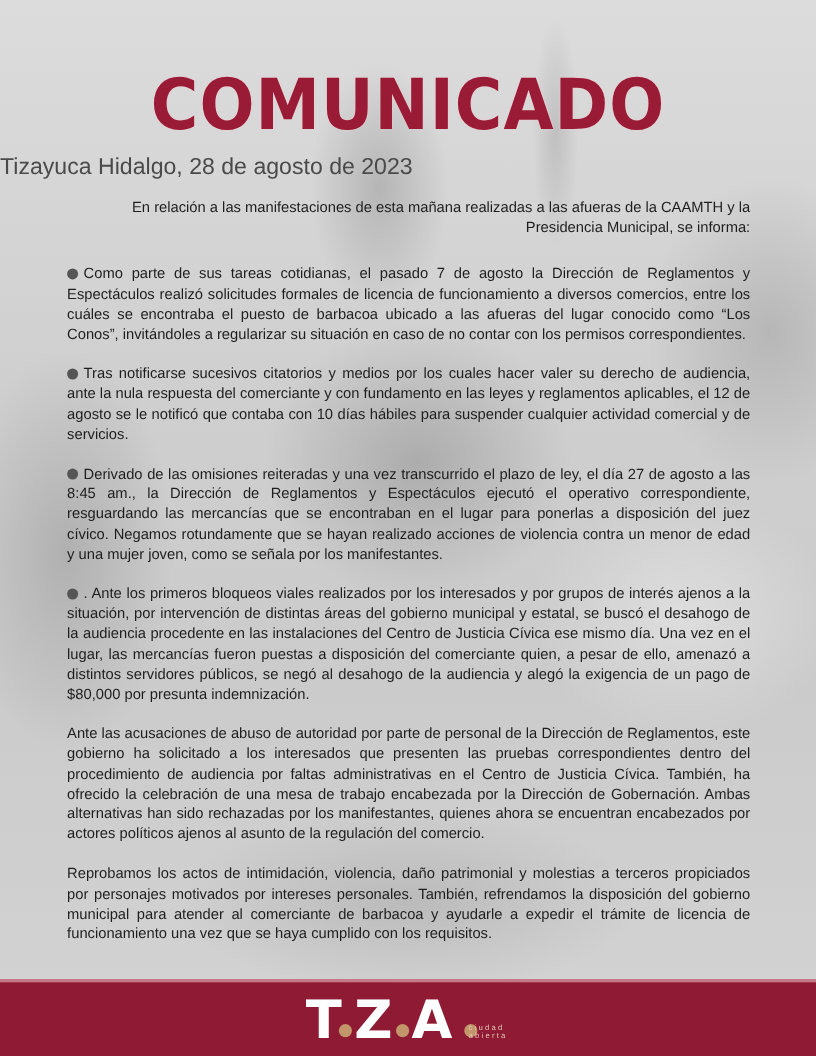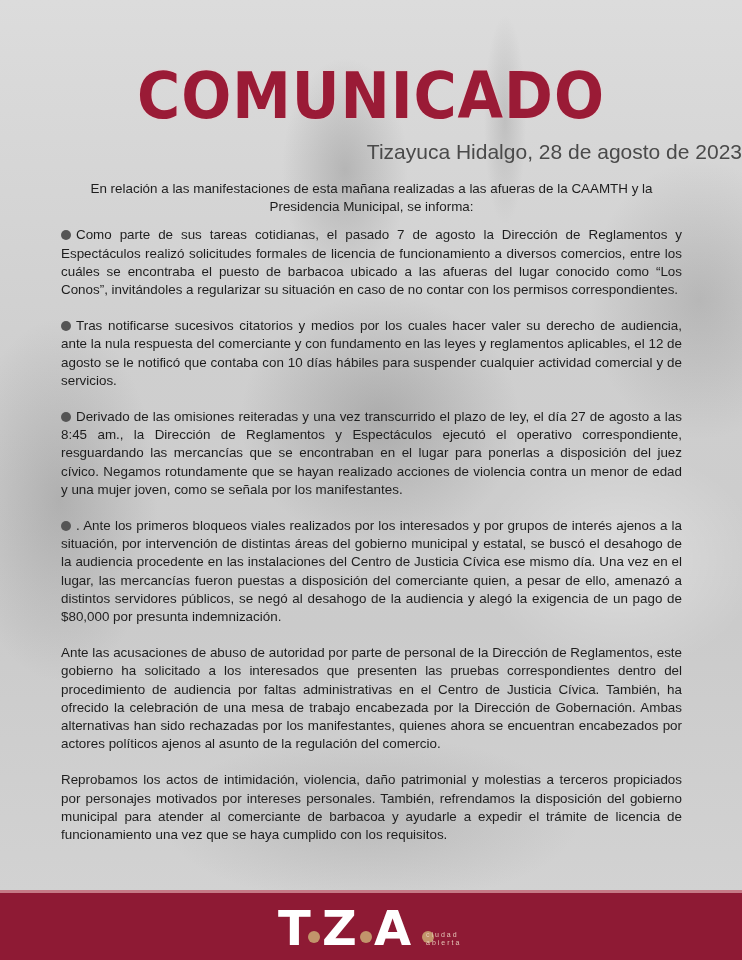--- a/index.html
+++ b/index.html
@@ -23,28 +23,28 @@
   .title {
     position: absolute; left: 0; right: 0; top: 56px;
     text-align: center;
     font-family: "DejaVu Sans", sans-serif; font-weight: bold;
     font-size: 64px; letter-spacing: 1px; line-height: 80px;
     transform: scaleX(0.92);
     text-shadow: 0 0 2px #f0c8cc;
   }
   .dateline {
     position: absolute; left: 0; right: 0; top: 140px;
-    text-align: right; font-size: 21px; color: #4a4a4a;
+    text-align: left; font-size: 21px; color: #4a4a4a;
   }
   .content {
     position: absolute; left: 61px; width: 621px; top: 180px;
     color: #1e1e1e; font-size: 13.4px; line-height: 18.2px;
   }
   .para { text-align: justify; margin: 0 0 18px 0; }
-  .para.intro { margin-bottom: 10px; text-align: center; }
+  .para.intro { margin-bottom: 24px; text-align: right; }
   .bullet-dot {
     display: inline-block; width: 10px; height: 10px; border-radius: 50%;
     background: #555; margin-right: 5px; vertical-align: -1px;
   }
   .footer {
     position: absolute; left: 0; right: 0; bottom: 0; height: 67px;
     border-top: 3px solid #c57a86;
   }
   .logo {
     position: absolute; left: 278px; top: 10px; height: 50px; width: 190px;

